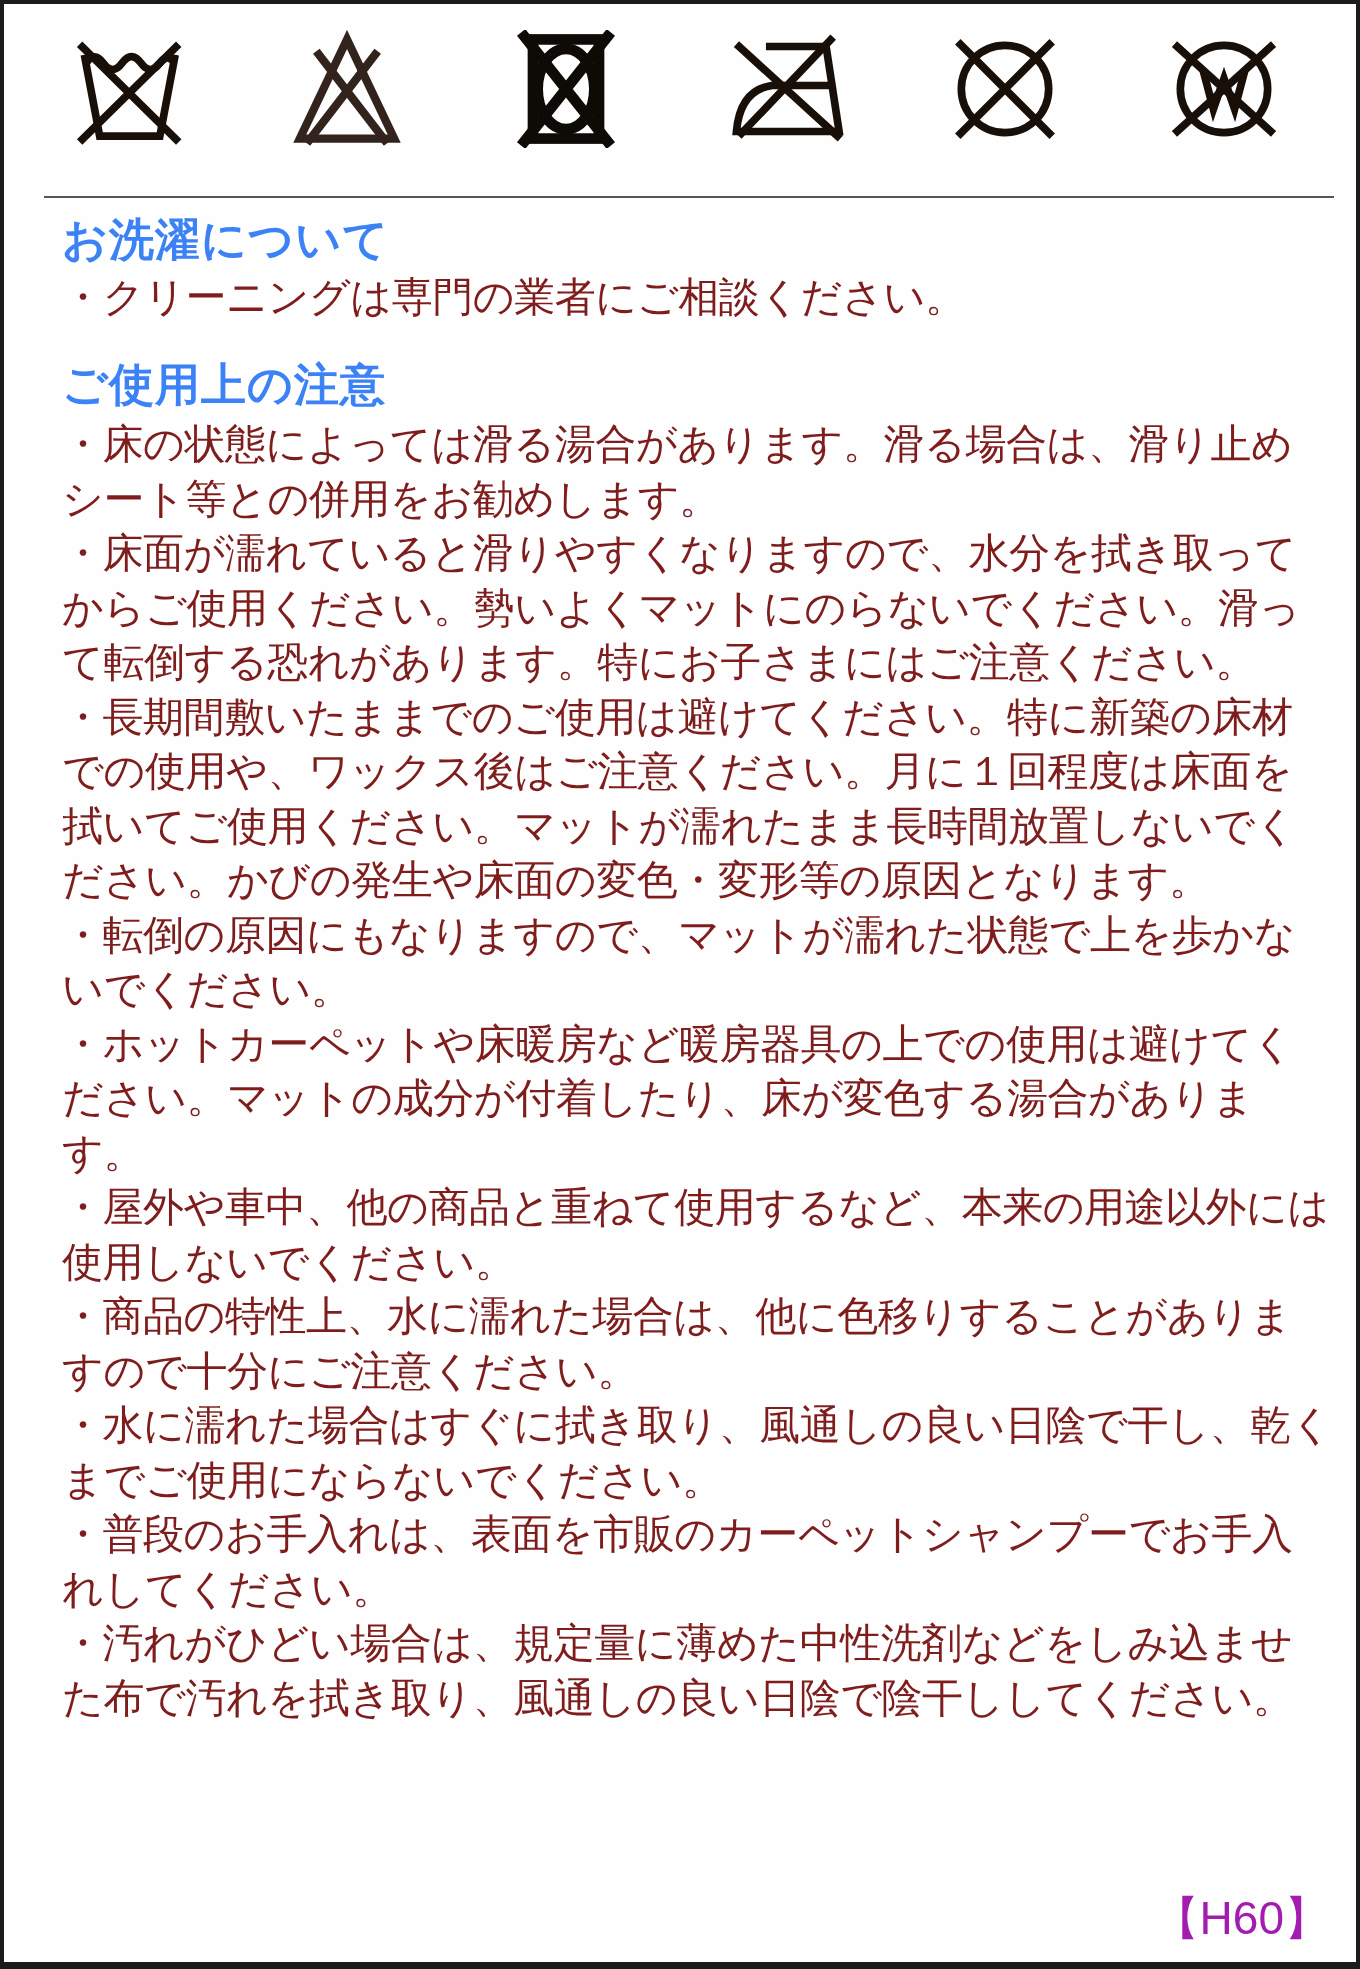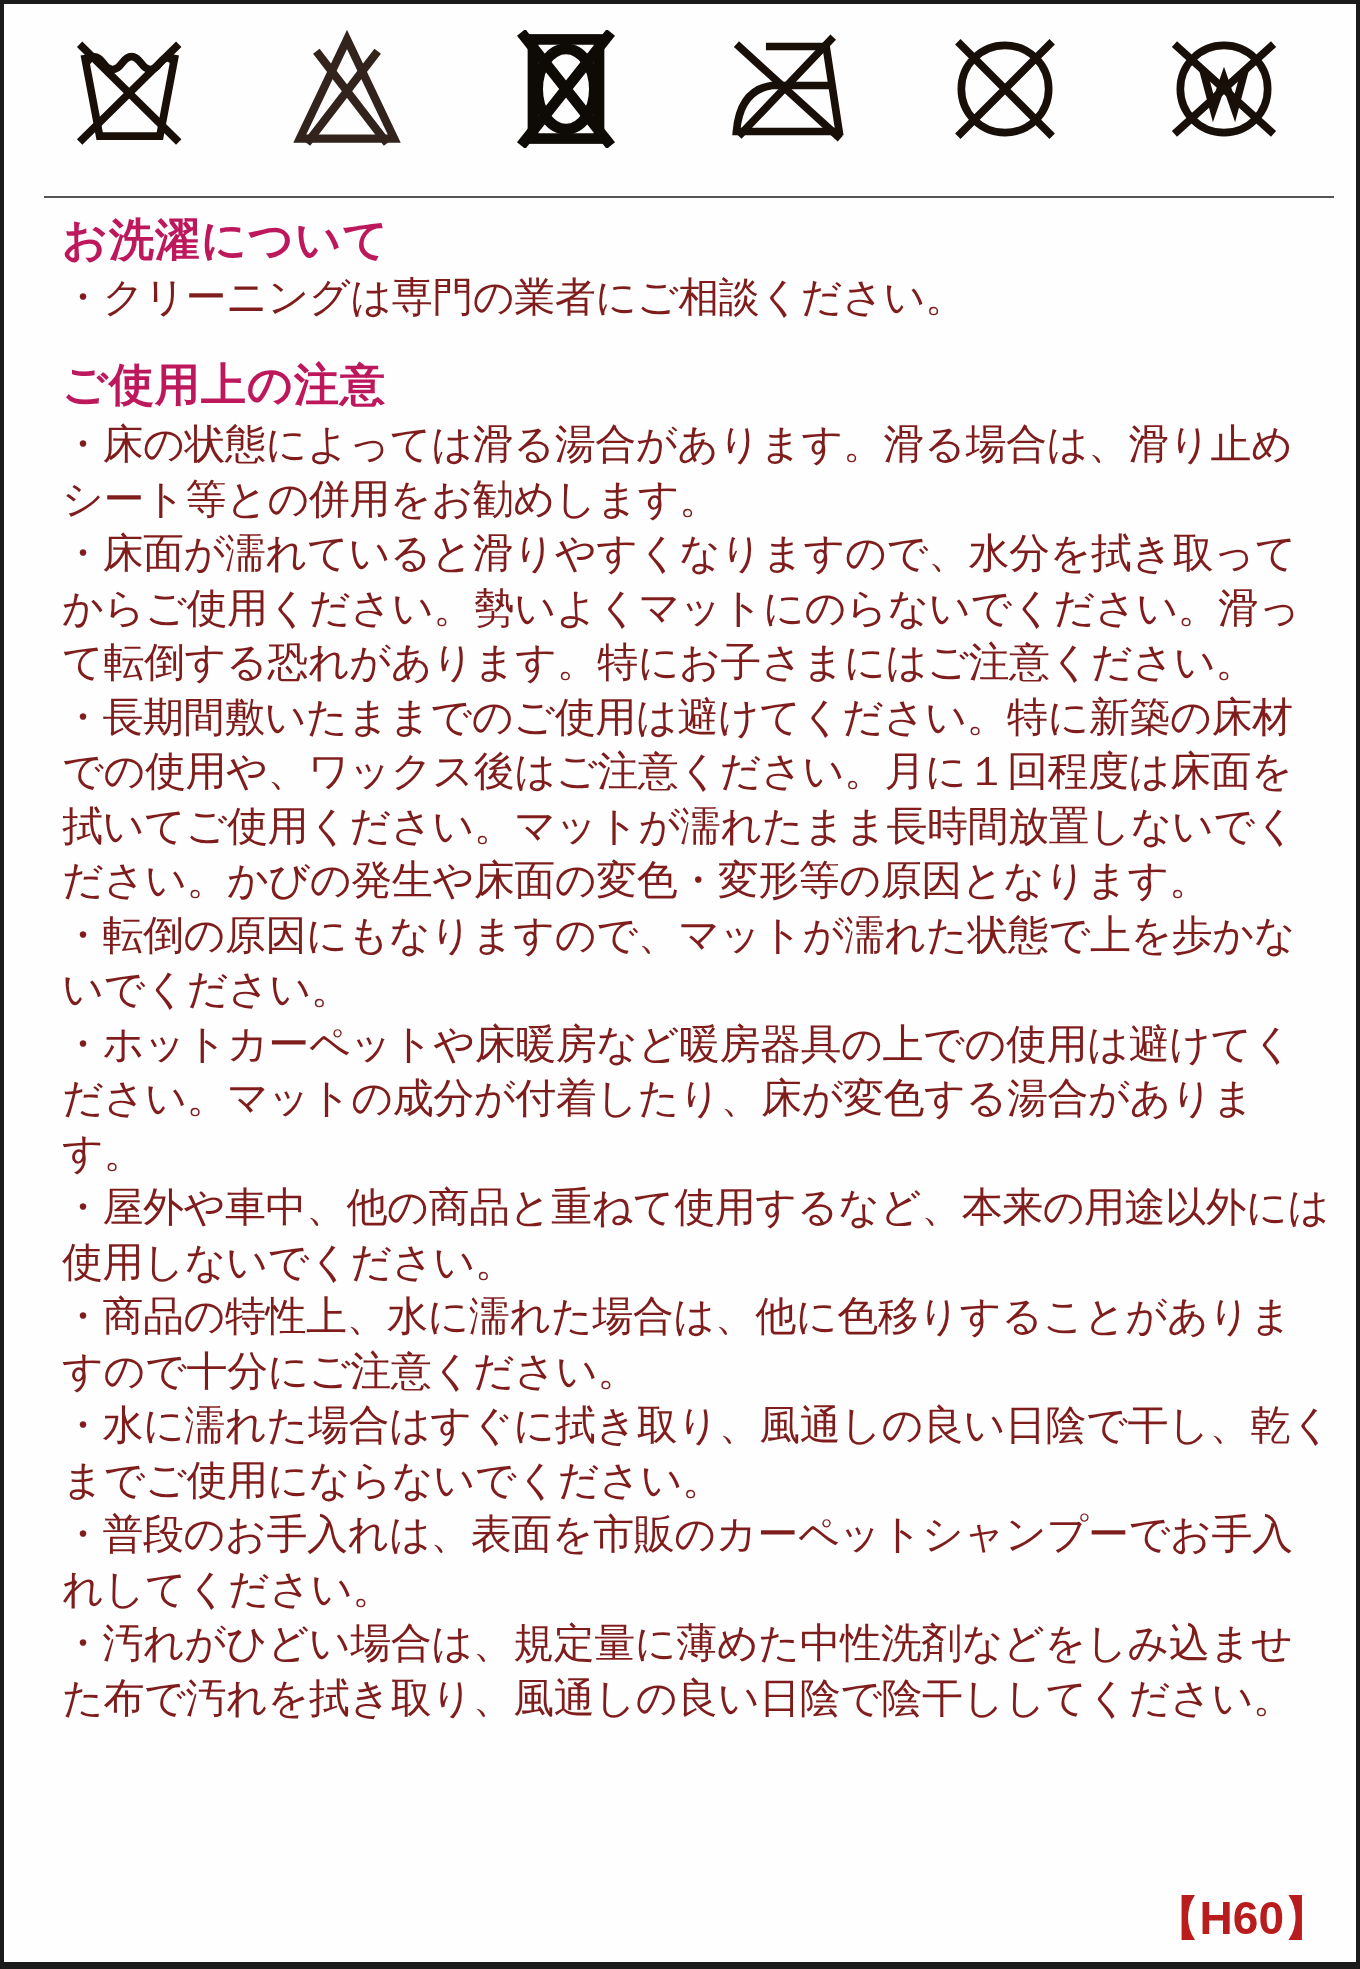--- a/index.html
+++ b/index.html
@@ -27,21 +27,21 @@
     border:none;
     border-top:2px solid #555;
     margin:44px 22px 0 40px;
   }
   .content{
     padding:14px 24px 0 58px;
   }
   .section-heading{
     font-size:45px;
     font-weight:600;
-    color:#be185d;
+    color:#3b82f6;
     letter-spacing:1px;
     margin:0;
     line-height:1.25;
   }
   .heading-gap{margin-top:32px;}
   .bullet{
     margin:0;
     font-size:41px;
     font-weight:300;
     color:#7f1d1d;
@@ -49,22 +49,22 @@
     letter-spacing:-0.5px;
     text-align:left;
   }
   .washing-list{margin:2px 0 0 0;}
   .precautions-list{margin:4px 0 0 0;}
   .footer-code{
     position:absolute;
     right:26px;
     bottom:12px;
     font-size:46px;
-    font-weight:700;
-    color:#b91c1c;
+    font-weight:400;
+    color:#a21caf;
     letter-spacing:0px;
   }
   .stroke{fill:none;stroke:#181008;stroke-width:6.5;stroke-linecap:butt;stroke-linejoin:miter;}
   .stroke-b{fill:none;stroke:#32241c;stroke-width:7;stroke-linecap:butt;stroke-linejoin:miter;}
   .stroke-h{fill:none;stroke:#0e0a06;stroke-width:9;stroke-linecap:butt;stroke-linejoin:miter;}
 </style>
 </head>
 <body>
 
 <div class="page">

